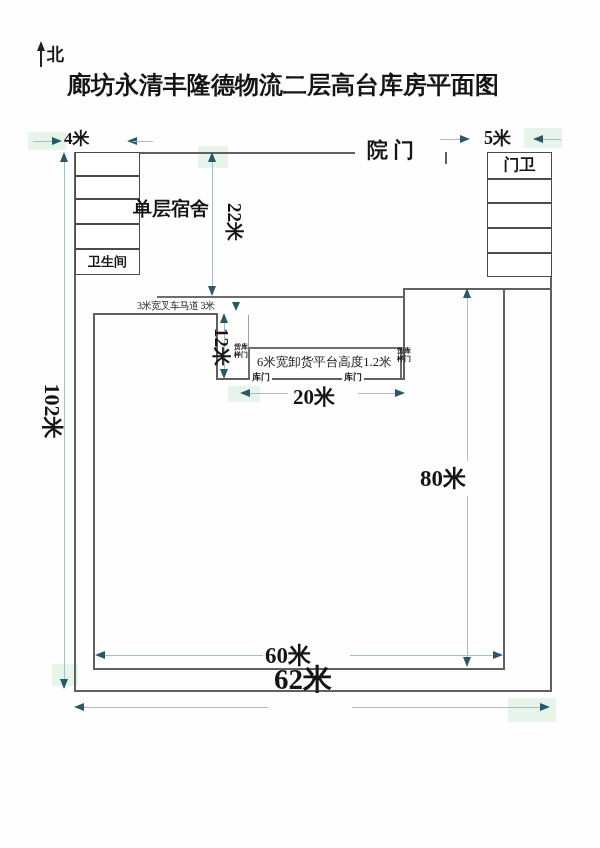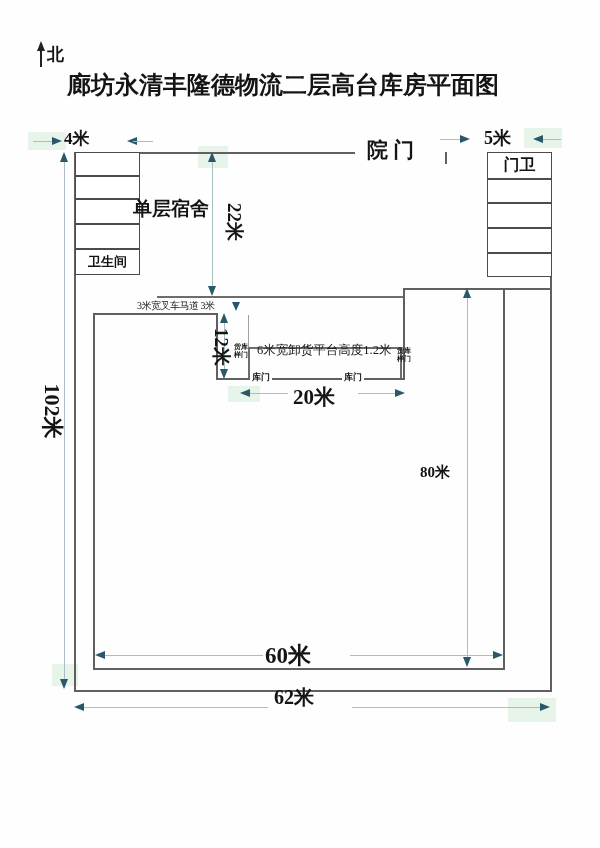--- a/index.html
+++ b/index.html
@@ -111,21 +111,21 @@
 
   <div class="dim-v" style="left:224px;top:315px;height:56px;"></div>
   <div class="ar ar-up" style="left:220px;top:313px;"></div>
   <div class="ar ar-down" style="left:220px;top:369px;"></div>
   <div class="lbl vlabel" style="left:195px;top:334px;width:52px;font-size:19px;">12米</div>
 
   <div class="faint-v" style="left:248px;top:315px;height:32px;"></div>
   <div class="thin-h" style="left:248px;top:347px;width:153px;"></div>
   <div class="thin-v" style="left:248px;top:347px;height:31px;"></div>
   <div class="thin-v" style="left:400px;top:347px;height:31px;"></div>
-  <div class="line-lbl" style="left:257px;top:342px;font-size:12.5px;">6米宽卸货平台高度1.2米</div>
+  <div class="line-lbl" style="left:257px;top:354px;font-size:12.5px;">6米宽卸货平台高度1.2米</div>
 
   <div class="tiny-door" style="left:234px;top:344px;">
     <div>货库</div>
     <div>样门</div>
   </div>
   <div class="tiny-door" style="left:397px;top:348px;">
     <div>货库</div>
     <div>样门</div>
   </div>
 
@@ -134,27 +134,27 @@
 
   <div class="ar ar-left" style="left:240px;top:389px;"></div>
   <div class="dim-h" style="left:250px;top:393px;width:38px;"></div>
   <div class="lbl" style="left:293px;top:383px;font-size:21px;">20米</div>
   <div class="dim-h" style="left:358px;top:393px;width:37px;"></div>
   <div class="ar ar-right" style="left:395px;top:389px;"></div>
 
   <div class="dim-v" style="left:467px;top:290px;height:376px;"></div>
   <div class="ar ar-up" style="left:463px;top:288px;"></div>
   <div class="ar ar-down" style="left:463px;top:657px;"></div>
-  <div class="lbl" style="left:417px;top:461px;font-size:15px;background:#fefefe;padding:2px 3px;z-index:5;">80米</div>
+  <div class="lbl" style="left:417px;top:461px;font-size:23px;background:#fefefe;padding:2px 3px;z-index:5;">80米</div>
 
   <div class="ar ar-left" style="left:95px;top:651px;"></div>
   <div class="dim-h" style="left:105px;top:655px;width:158px;"></div>
   <div class="lbl" style="left:265px;top:640px;font-size:23px;">60米</div>
   <div class="dim-h" style="left:350px;top:655px;width:143px;"></div>
   <div class="ar ar-right" style="left:493px;top:651px;"></div>
 
   <div class="ar ar-left" style="left:74px;top:703px;"></div>
   <div class="dim-h" style="left:84px;top:707px;width:184px;"></div>
-  <div class="lbl" style="left:274px;top:684px;font-size:20px;">62米</div>
+  <div class="lbl" style="left:274px;top:660px;font-size:29px;">62米</div>
   <div class="dim-h" style="left:352px;top:707px;width:188px;"></div>
   <div class="ar ar-right" style="left:540px;top:703px;"></div>
 
 </div>
 
 </body></html>

